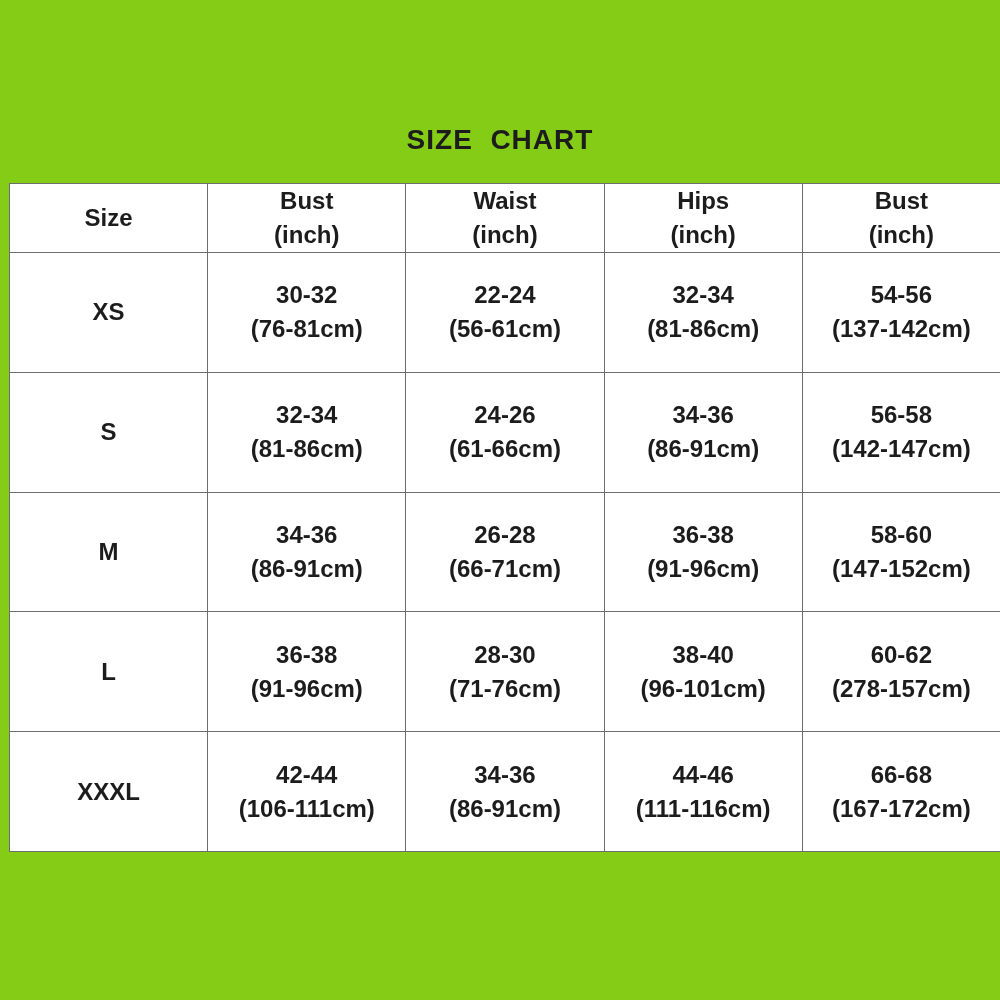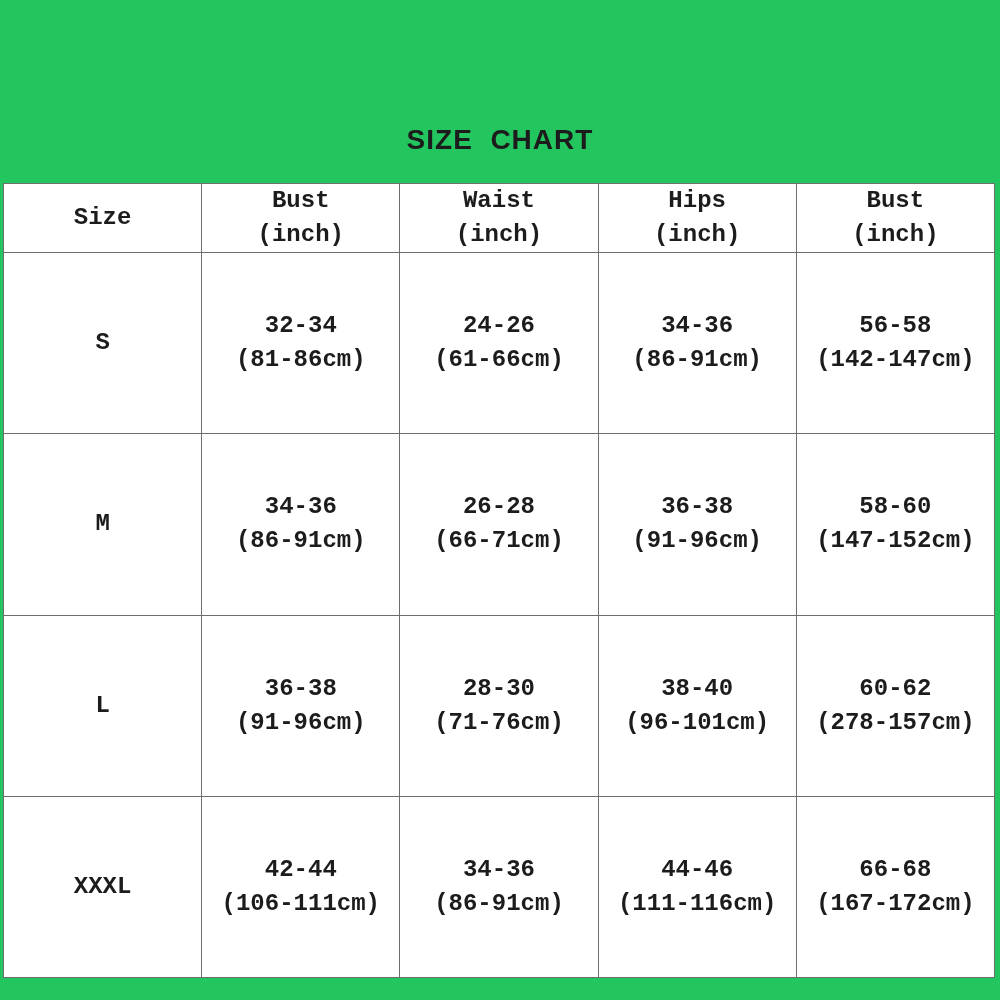--- a/index.html
+++ b/index.html
@@ -1,45 +1,44 @@
 <!DOCTYPE html>
 <html><head>
 <meta charset="utf-8">
 <style>
   html, body { margin: 0; padding: 0; background: #ffffff; }
   .page {
     position: relative;
     width: 1000px;
     height: 1000px;
-    background: #22c55e;
+    background: #84cc16;
     font-family: "Liberation Sans", sans-serif;
     color: #1c1c1c;
     overflow: hidden;
   }
   .title {
     position: absolute;
     top: 124px;
     left: 0;
     width: 100%;
     text-align: center;
     font-size: 28px;
     font-weight: bold;
     letter-spacing: 1px;
     white-space: pre;
     color: #1c1c1c;
   }
   table.size-table {
     position: absolute;
-    left: 3px;
+    left: 9px;
     top: 183px;
     width: 992px;
-    height: 795px;
+    height: 669px;
     border-collapse: collapse;
     table-layout: fixed;
-    font-family: Liberation Mono, monospace;
   }
   .size-table th, .size-table td {
     border: 1px solid #6e6e6e;
     padding: 0;
     text-align: center;
     vertical-align: middle;
     font-weight: bold;
     font-size: 24px;
     line-height: 34px;
     color: #1c1c1c;
@@ -83,27 +82,48 @@
         </th>
         <th>
           <div>Bust</div>
           <div class="unit">(inch)</div>
         </th>
       </tr>
     </thead>
     <tbody>
       <tr>
         <td>
-            <div>S</div>
-          </td>
+            <div>XS</div>
+          </td>
+        <td>
+          <div>30-32</div>
+          <div>(76-81cm)</div>
+        </td>
+        <td>
+          <div>22-24</div>
+          <div>(56-61cm)</div>
+        </td>
         <td>
           <div>32-34</div>
           <div>(81-86cm)</div>
         </td>
         <td>
+          <div>54-56</div>
+          <div>(137-142cm)</div>
+        </td>
+      </tr>
+      <tr>
+        <td>
+            <div>S</div>
+          </td>
+        <td>
+          <div>32-34</div>
+          <div>(81-86cm)</div>
+        </td>
+        <td>
           <div>24-26</div>
           <div>(61-66cm)</div>
         </td>
         <td>
           <div>34-36</div>
           <div>(86-91cm)</div>
         </td>
         <td>
           <div>56-58</div>
           <div>(142-147cm)</div>

